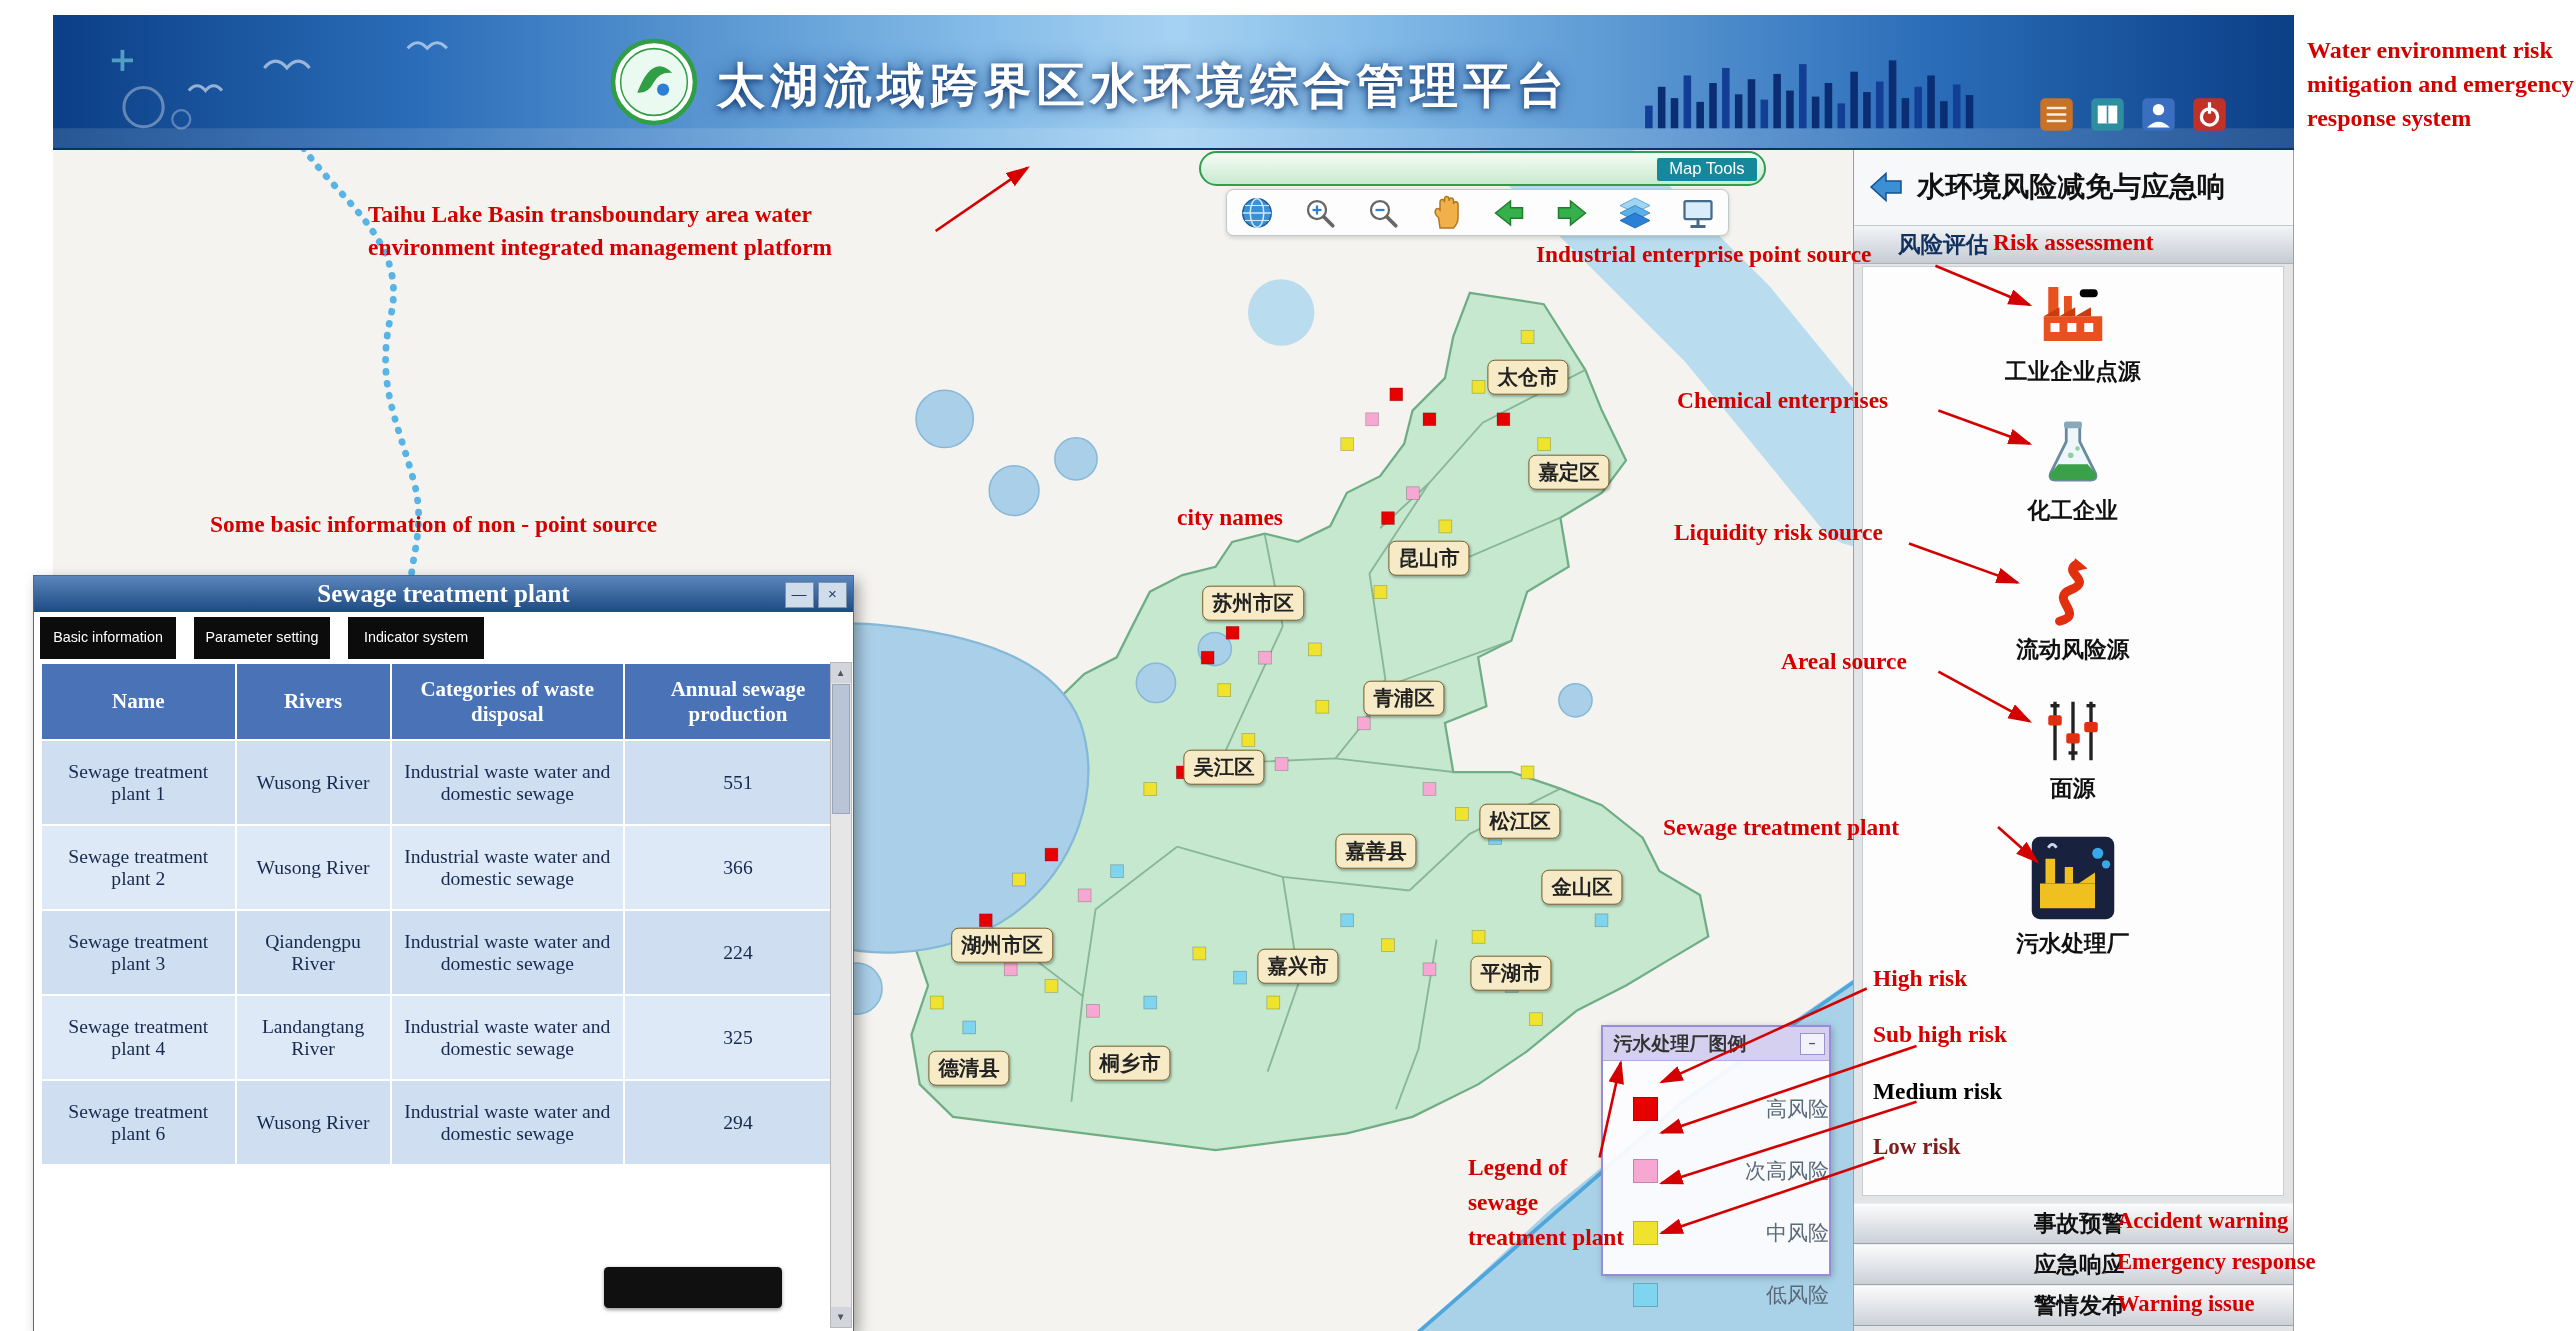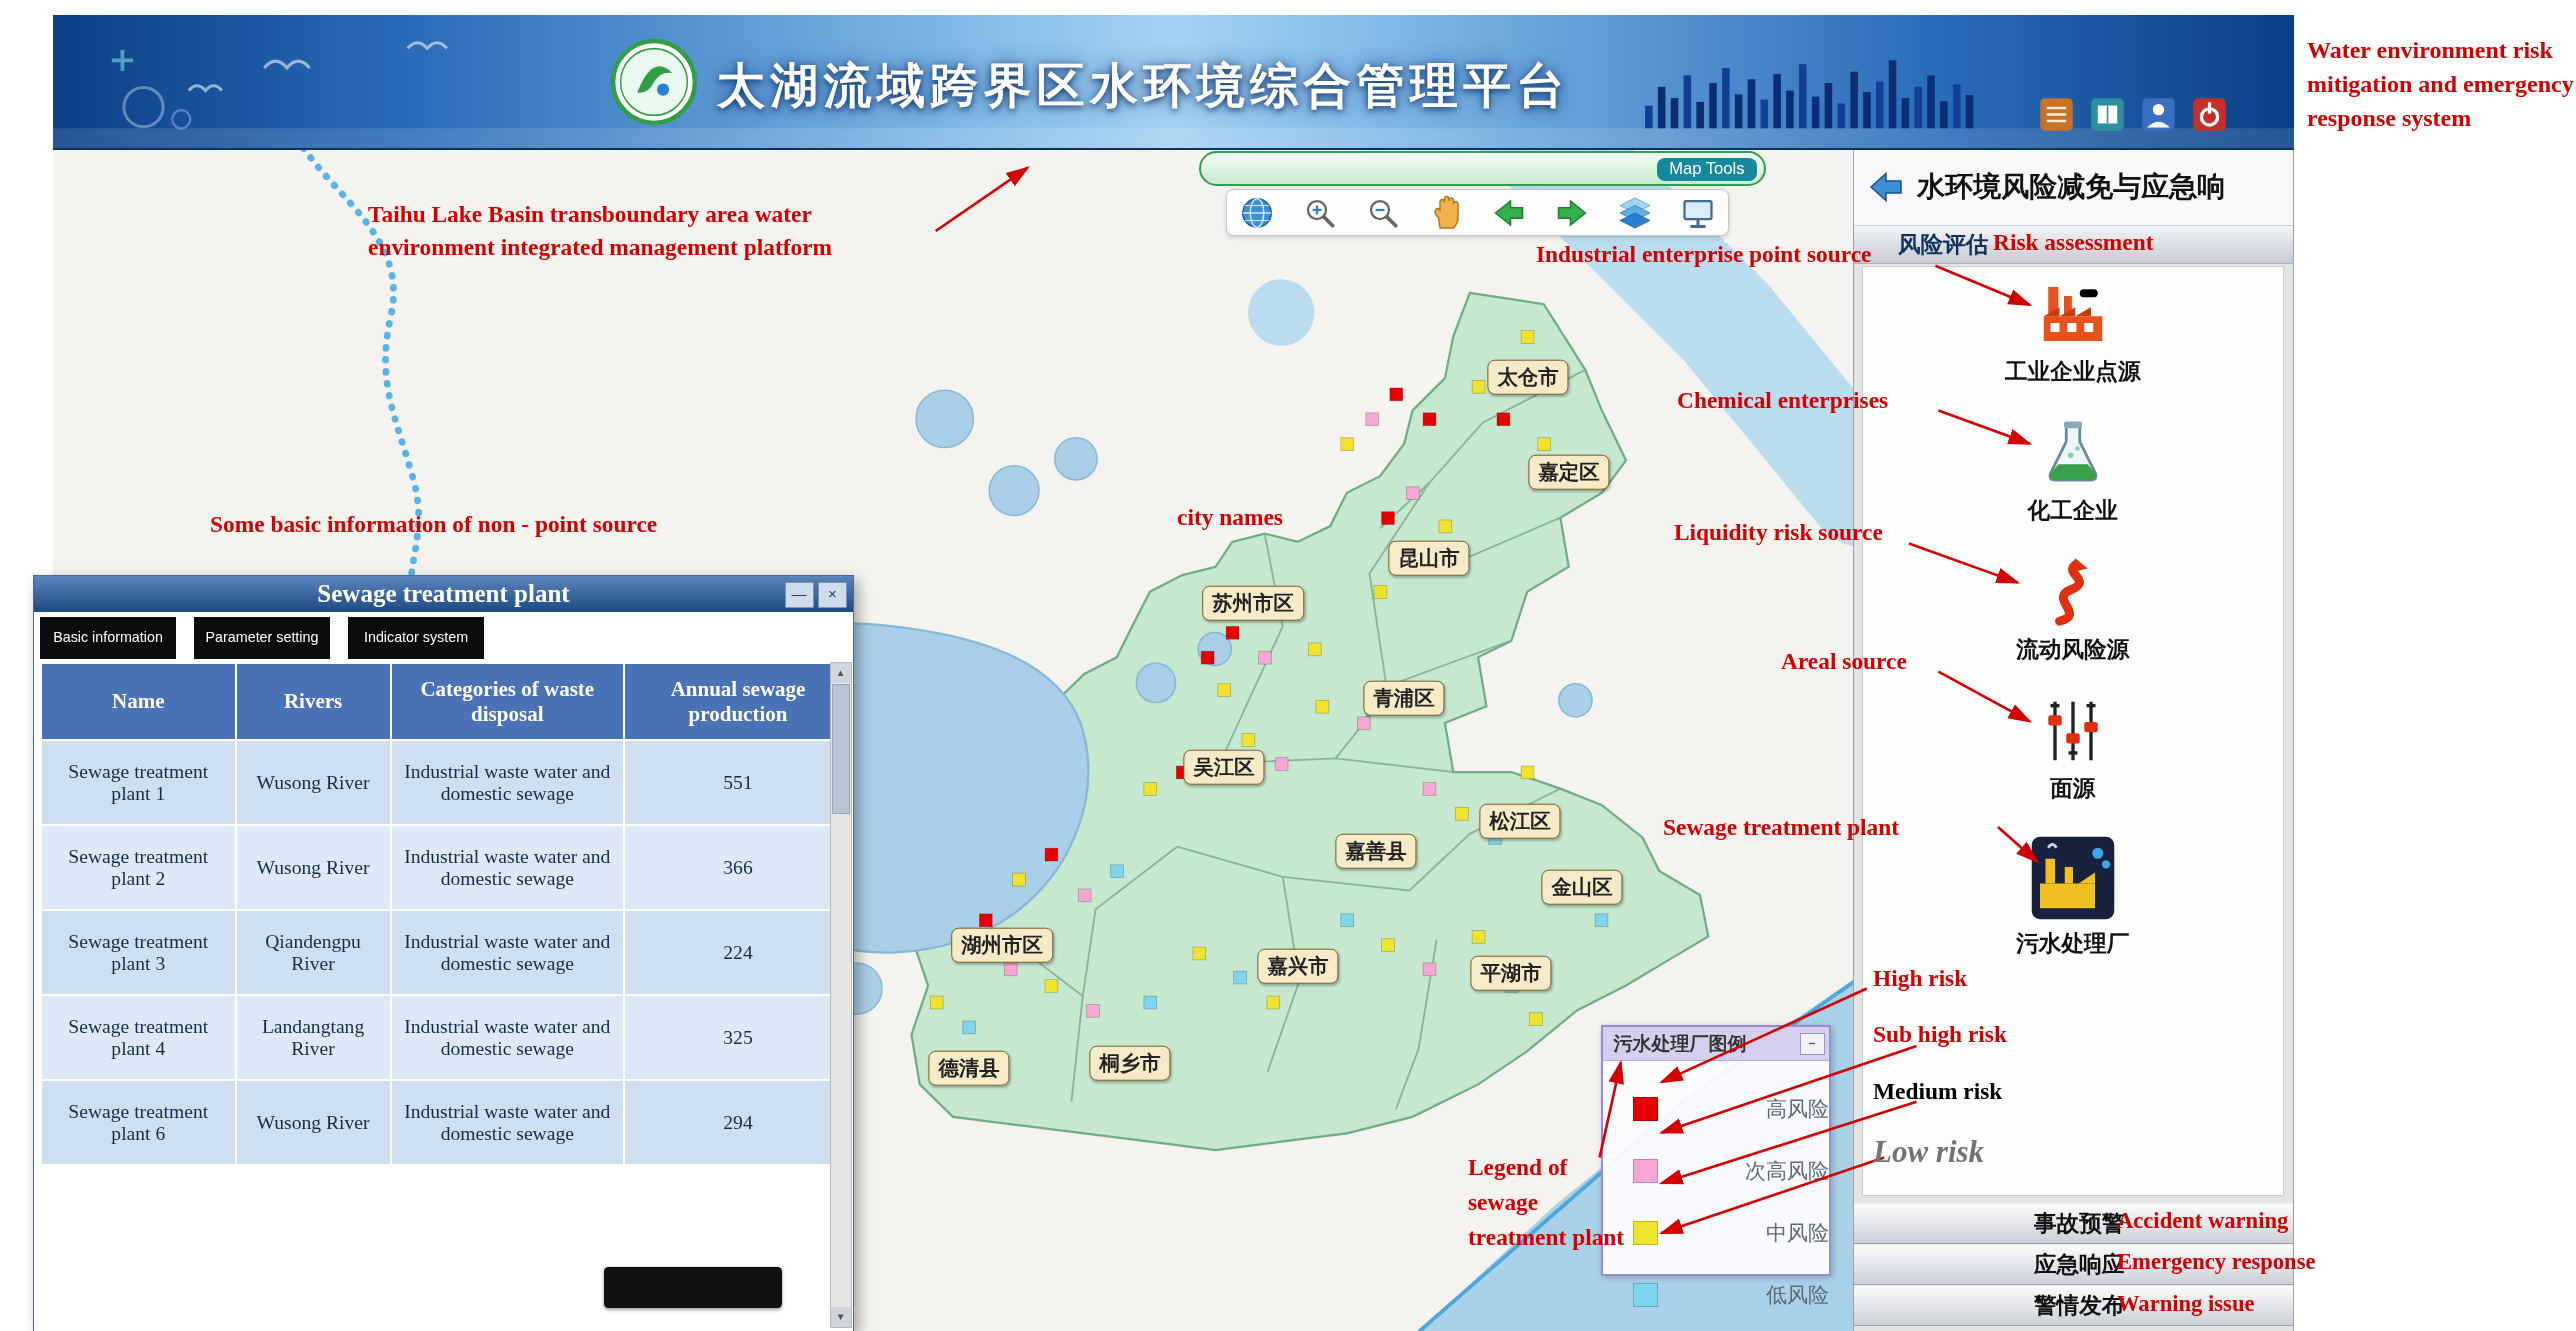--- a/index.html
+++ b/index.html
@@ -30,21 +30,21 @@
     text-shadow:0 2.3px 6px rgba(8,40,92,.85),0 0 19.6px rgba(30,80,150,.9);}
   #banner-icons{position:absolute;right:65px;top:80px;display:flex;gap:12px;}
   .bic{width:39px;height:39px;cursor:pointer;}
   .bic svg{width:100%;height:100%;display:block;}
 
   
   #map-tools{position:absolute;left:1199px;top:151px;z-index:30;width:567px;}
   #mt-capsule{position:relative;width:567px;height:35px;border:2.3px solid #2f9e4e;border-radius:19.6px;
     background:linear-gradient(#f4fdf4,#c9e9cf);box-sizing:border-box;}
   #mt-label{position:absolute;right:7.5px;top:4.5px;background:#15889c;color:#fff;font-size:16.6px;
-    padding:1.5px 12px;border-radius:8px;cursor:pointer;}
+    padding:1.5px 12px;border-radius:2px;cursor:pointer;}
   #mt-icons{margin:3px 0 0 27px;background:#fdfdfd;border:0.8px solid #c0c8c8;border-radius:7.5px;
     padding:4.5px 12px;display:inline-flex;gap:27px;box-shadow:0 1.5px 4.5px rgba(0,0,0,.15);}
   .mt-btn{width:36px;height:36px;border:0;padding:0;background:transparent;cursor:pointer;}
   .mt-btn svg{width:100%;height:100%;display:block;}
 
   
   #right-panel{position:absolute;left:1853px;top:148px;width:441px;height:1184px;background:#e3e4e6;
     border-left:1.5px solid #98a2ac;border-right:1.5px solid #98a2ac;z-index:25;box-sizing:border-box;}
   #panel-header{position:absolute;left:0;top:0;right:0;height:78px;background:#f7f8fa;
     border-bottom:1.5px solid #c3c9cf;display:flex;align-items:center;gap:10.6px;padding-left:10.6px;box-sizing:border-box;}
@@ -577,20 +577,20 @@
     <div class="anno" style="left: 210px; top: 510px; width: 755px; font-size: 23.4px; line-height: 1.2; color: rgb(212, 0, 0);">Some basic information  of non - point source</div>
     <div class="anno" style="left: 1177px; top: 503px; width: 302px; font-size: 23.4px; line-height: 1.2; color: rgb(212, 0, 0);">city names</div>
     <div class="anno" style="left: 1536px; top: 240px; width: 468px; font-size: 23.4px; line-height: 1.2; color: rgb(212, 0, 0);">Industrial enterprise point source</div>
     <div class="anno" style="left: 1677px; top: 386px; width: 377px; font-size: 23.4px; line-height: 1.2; color: rgb(212, 0, 0);">Chemical  enterprises</div>
     <div class="anno" style="left: 1674px; top: 518px; width: 377px; font-size: 23.4px; line-height: 1.2; color: rgb(212, 0, 0);">Liquidity risk source</div>
     <div class="anno" style="left: 1781px; top: 647px; width: 302px; font-size: 23.4px; line-height: 1.2; color: rgb(212, 0, 0);">Areal source</div>
     <div class="anno" style="left: 1663px; top: 813px; width: 392px; font-size: 23.4px; line-height: 1.2; color: rgb(212, 0, 0);">Sewage treatment plant</div>
     <div class="anno" style="left: 1873px; top: 964px; width: 226px; font-size: 23.4px; line-height: 1.2; color: rgb(212, 0, 0);">High risk</div>
     <div class="anno" style="left: 1873px; top: 1020px; width: 241px; font-size: 23.4px; line-height: 1.2; color: rgb(212, 0, 0);">Sub high risk</div>
     <div class="anno" style="left: 1873px; top: 1077px; width: 241px; font-size: 23.4px; line-height: 1.2; color: #000000;">Medium  risk</div>
-    <div class="anno" style="left: 1873px; top: 1133px; width: 226px; font-size: 31px; line-height: 1.2; color: #737373; font-style: italic;">Low risk</div>
+    <div class="anno" style="left: 1873px; top: 1133px; width: 226px; font-size: 23px; line-height: 1.2; color: #7f1d1d;">Low risk</div>
     <div class="anno" style="left: 1468px; top: 1150px; width: 162px; font-size: 23.4px; line-height: 1.5; color: rgb(212, 0, 0);">Legend of sewage treatment plant</div>
     <div class="anno" style="left: 1993px; top: 228px; width: 272px; font-size: 23.4px; line-height: 1.2; color: rgb(212, 0, 0);">Risk assessment</div>
     <div class="anno" style="left: 2117px; top: 1207px; width: 317px; font-size: 22.6px; line-height: 1.2; color: rgb(212, 0, 0);">Accident warning</div>
     <div class="anno" style="left: 2117px; top: 1248px; width: 332px; font-size: 22.6px; line-height: 1.2; color: rgb(212, 0, 0);">Emergency response</div>
     <div class="anno" style="left: 2117px; top: 1290px; width: 317px; font-size: 22.6px; line-height: 1.2; color: rgb(212, 0, 0);">Warning issue</div>
   </div>
 
 
 </body></html>

